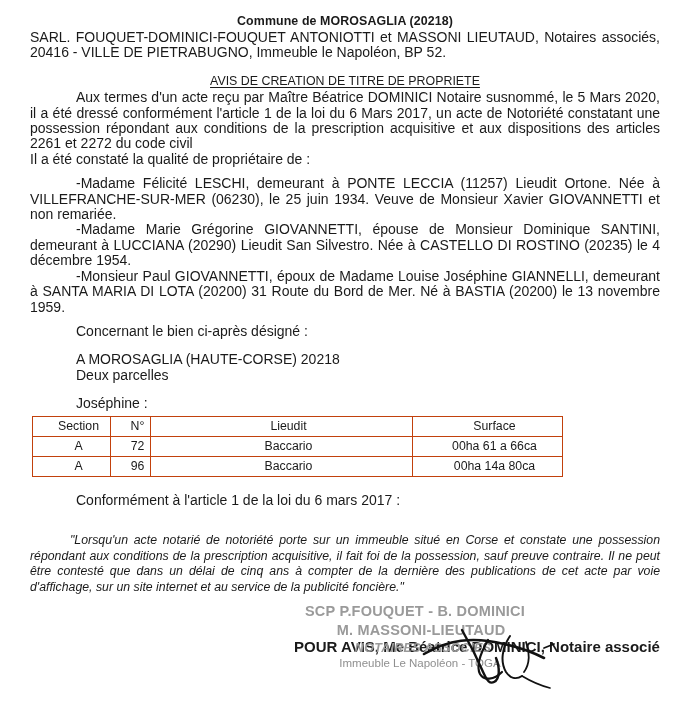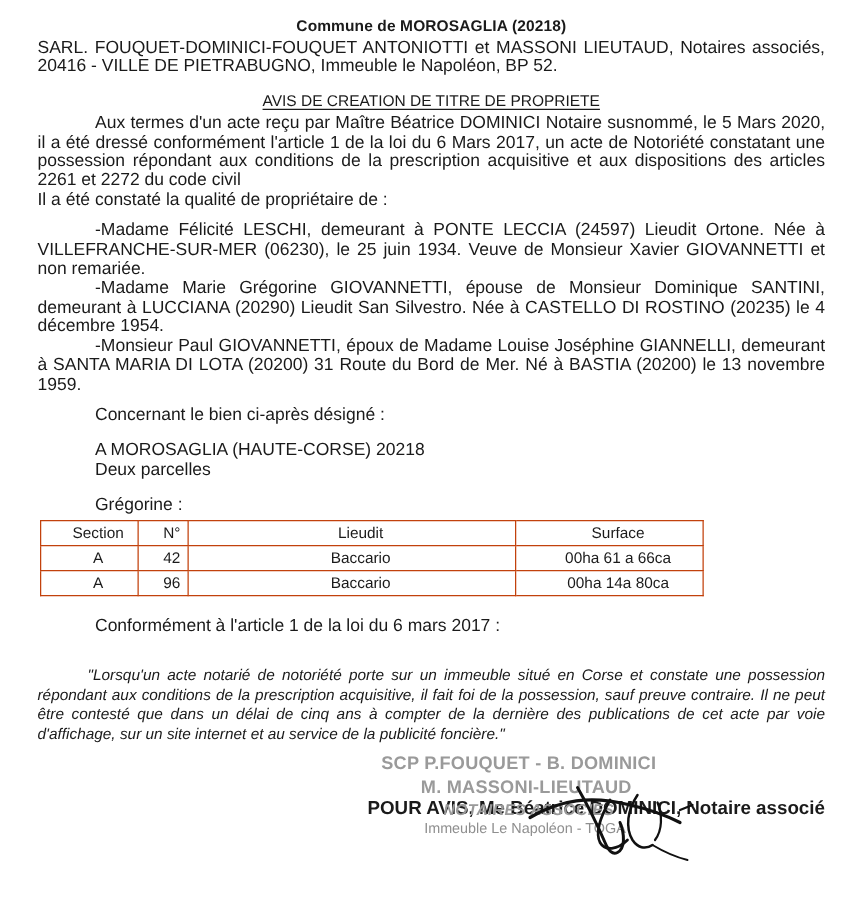--- a/index.html
+++ b/index.html
@@ -159,56 +159,56 @@
   <p class="blk">SARL. FOUQUET-DOMINICI-FOUQUET ANTONIOTTI et MASSONI LIEUTAUD, Notaires associés, 20416 - VILLE DE PIETRABUGNO, Immeuble le Napoléon, BP 52.</p>
 
   <div class="section-heading"><span>AVIS DE CREATION DE TITRE DE PROPRIETE</span></div>
 
   <p class="blk indent">Aux termes d'un acte reçu par Maître Béatrice DOMINICI Notaire susnommé, le 5 Mars 2020, il a été dressé conformément l'article 1 de la loi du 6 Mars 2017, un acte de Notoriété constatant une possession répondant aux conditions de la prescription acquisitive et aux dispositions des articles 2261 et 2272 du code civil</p>
 
   <p class="blk nj">Il a été constaté la qualité de propriétaire de :</p>
 
   <div class="gap-sm"></div>
 
-  <p class="blk indent">-Madame Félicité LESCHI,  demeurant à PONTE LECCIA (24597) Lieudit Ortone. Née à VILLEFRANCHE-SUR-MER (06230), le 25 juin 1934. Veuve de Monsieur Xavier GIOVANNETTI et non remariée.</p>
+  <p class="blk indent">-Madame Félicité LESCHI,  demeurant à PONTE LECCIA (11257) Lieudit Ortone. Née à VILLEFRANCHE-SUR-MER (06230), le 25 juin 1934. Veuve de Monsieur Xavier GIOVANNETTI et non remariée.</p>
   <p class="blk indent">-Madame Marie Grégorine GIOVANNETTI, épouse de Monsieur Dominique SANTINI, demeurant à LUCCIANA (20290) Lieudit San Silvestro. Née à CASTELLO DI ROSTINO (20235) le 4 décembre 1954.</p>
   <p class="blk indent">-Monsieur Paul GIOVANNETTI, époux de Madame Louise Joséphine GIANNELLI, demeurant à SANTA MARIA DI LOTA (20200) 31 Route du Bord de Mer. Né à BASTIA (20200) le 13 novembre 1959.</p>
 
   <div class="gap-sm"></div>
 
   <p class="blk nj pad-left">Concernant le bien ci-après désigné :</p>
 
   <div class="gap-md"></div>
 
   <p class="blk nj pad-left">A MOROSAGLIA (HAUTE-CORSE) 20218</p>
   <p class="blk nj pad-left">Deux parcelles</p>
 
   <div class="gap-md"></div>
 
-  <p class="blk nj pad-left">Grégorine :</p>
+  <p class="blk nj pad-left">Joséphine :</p>
 
   <table class="cadastre">
     <colgroup>
       <col class="c-section">
         <col class="c-num">
         <col class="c-lieudit">
         <col class="c-surface">
     </colgroup>
     <thead>
       <tr>
         <th>Section</th>
         <th>N°</th>
         <th>Lieudit</th>
         <th>Surface</th>
       </tr>
     </thead>
     <tbody>
       <tr>
         <td>A</td>
-        <td>42</td>
+        <td>72</td>
         <td>Baccario</td>
         <td>00ha 61 a 66ca</td>
       </tr>
       <tr>
         <td>A</td>
         <td>96</td>
         <td>Baccario</td>
         <td>00ha 14a 80ca</td>
       </tr>
     </tbody>

